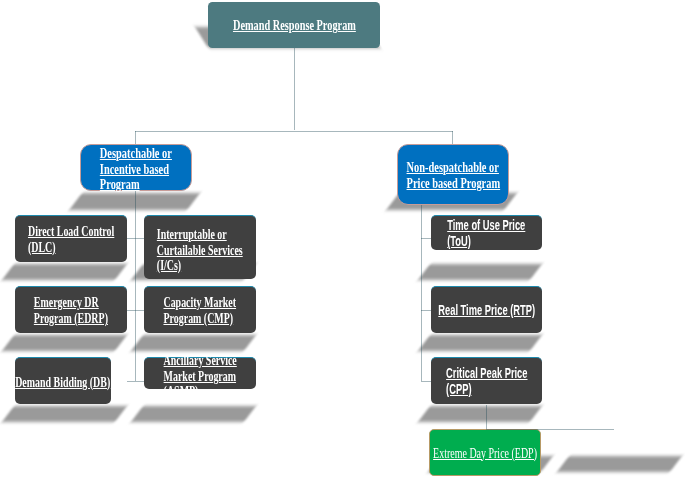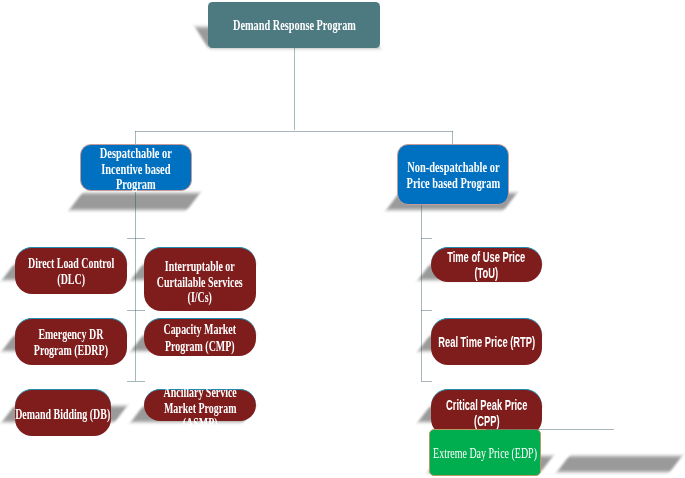--- a/index.html
+++ b/index.html
@@ -16,33 +16,33 @@
   .conn.ontop{z-index:4;}
 
   
   .shadow{position:absolute;z-index:1;background:#9a9a9a;transform-origin:top left;
           filter:blur(1.6px);}
   .shadow.below{transform:skewX(-37deg);}
   .shadow.upperleft{transform:skewX(32deg);}
 
   
   .node{position:absolute;box-sizing:border-box;z-index:3;display:flex;align-items:center;
-        justify-content:center;text-align:center;color:#ffffff;border-radius:5px;}
+        justify-content:center;text-align:left;color:#ffffff;border-radius:5px;text-decoration:underline;}
   .node .lbl{display:inline-block;white-space:nowrap;transform-origin:center center;}
 
   .n-root{background:#4d7a80;border:0;border-radius:4.5px;}
   .n-root .lbl{font-family:"Liberation Serif",serif;font-weight:bold;font-size:15.5px;
                line-height:16px;transform:scaleX(.665);}
 
   .n-branch{background:#0070c0;border:1.2px solid #c79c98;border-radius:11px;}
   .n-branch .lbl{font-family:"Liberation Serif",serif;font-weight:bold;font-size:15px;
                  line-height:16px;transform:scaleX(.695);}
   .n-branch.l3 .lbl{line-height:15.4px;position:relative;top:2px;}
 
-  .n-leaf{background:#7f1d1d;border:0;border-top:1px solid #1f8bae;border-radius:17px;margin-top:32px;}
+  .n-leaf{background:#404040;border:0;border-top:1px solid #1f8bae;border-radius:5px;}
   .n-leaf .lbl{font-family:"Liberation Serif",serif;font-weight:bold;font-size:15px;
                line-height:16.4px;transform:scaleX(.663);}
   .n-leaf.l3 .lbl{line-height:15.4px;position:relative;top:3px;}
   .n-leaf.l1 .lbl{position:relative;top:1px;}
 
   .n-sans .lbl{font-family:"Liberation Sans",sans-serif;font-weight:bold;font-size:14.4px;
                line-height:16px;transform:scaleX(.648);}
 
   .n-extreme{background:#00ad4f;border:1.3px solid #b79a66;border-radius:5px;}
   .n-extreme .lbl{font-family:"Liberation Serif",serif;font-weight:normal;font-size:14.8px;
@@ -106,21 +106,21 @@
 
   <div class="node n-leaf" style="left:15px;top:215px;width:112px;height:47px;">
     <span class="lbl">Direct Load Control<br>(DLC)</span>
   </div>
   <div class="node n-leaf l3" style="left:144px;top:215px;width:112px;height:64px;">
     <span class="lbl">Interruptable or<br>Curtailable Services<br>(I/Cs)</span>
   </div>
   <div class="node n-leaf" style="left:15px;top:286px;width:112px;height:47px;">
     <span class="lbl">Emergency DR<br>Program (EDRP)</span>
   </div>
-  <div class="node n-leaf" style="left:144px;top:286px;width:112px;height:38px;">
+  <div class="node n-leaf" style="left:144px;top:286px;width:112px;height:47px;">
     <span class="lbl">Capacity Market<br>Program (CMP)</span>
   </div>
   <div class="node n-leaf l1" style="left:15px;top:357px;width:96px;height:47px;">
     <span class="lbl">Demand Bidding (DB)</span>
   </div>
   <div class="node n-leaf l3" style="left:144px;top:357px;width:112px;height:32px;">
     <span class="lbl">Ancillary Service<br>Market Program<br>(ASMP)</span>
   </div>
 
   <div class="node n-leaf n-sans" style="left:431px;top:215px;width:111px;height:35px;">

